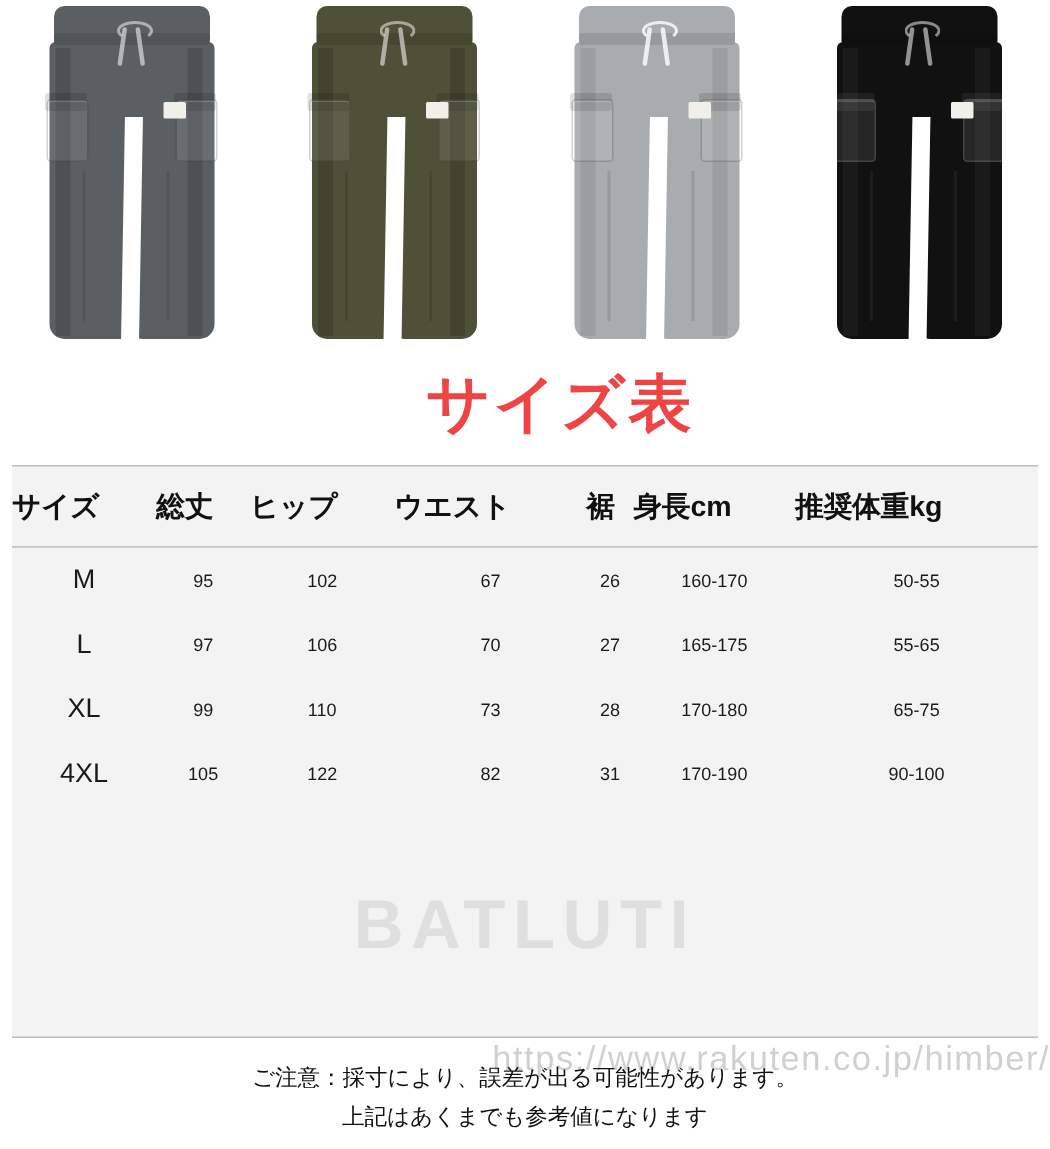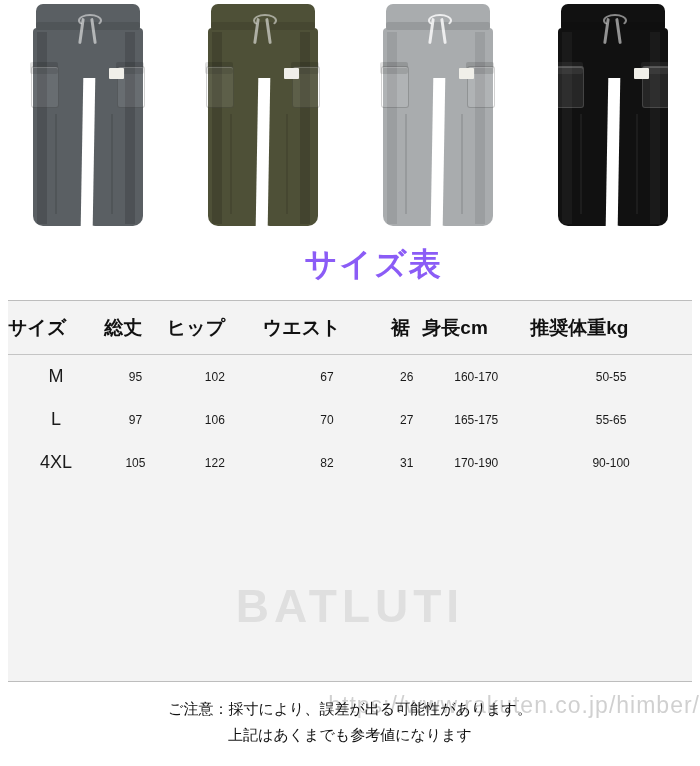--- a/index.html
+++ b/index.html
@@ -135,24 +135,24 @@
   .shade-r { left: 100px; }
   .fold {
     position: absolute;
     width: 2px;
     background: rgba(0,0,0,0.10);
   }
 
   
   .title {
     text-align: center;
-    font-size: 32px;
+    font-size: 42px;
     font-weight: bold;
     letter-spacing: 2px;
-    color: #8b5cf6;
+    color: #ef4444;
     margin-top: 20px;
     line-height: 1;
     padding-left: 47px;
   }
 
   
   .table-wrap {
     position: relative;
     margin: 20px 8px 0 8px;
     background: #f3f3f3;
@@ -348,20 +348,29 @@
       <tr>
         <td>L</td>
         <td>97</td>
         <td>106</td>
         <td>70</td>
         <td>27</td>
         <td>165-175</td>
         <td>55-65</td>
       </tr>
       <tr>
+        <td>XL</td>
+        <td>99</td>
+        <td>110</td>
+        <td>73</td>
+        <td>28</td>
+        <td>170-180</td>
+        <td>65-75</td>
+      </tr>
+      <tr>
         <td>4XL</td>
         <td>105</td>
         <td>122</td>
         <td>82</td>
         <td>31</td>
         <td>170-190</td>
         <td>90-100</td>
       </tr>
     </tbody>
   </table>

